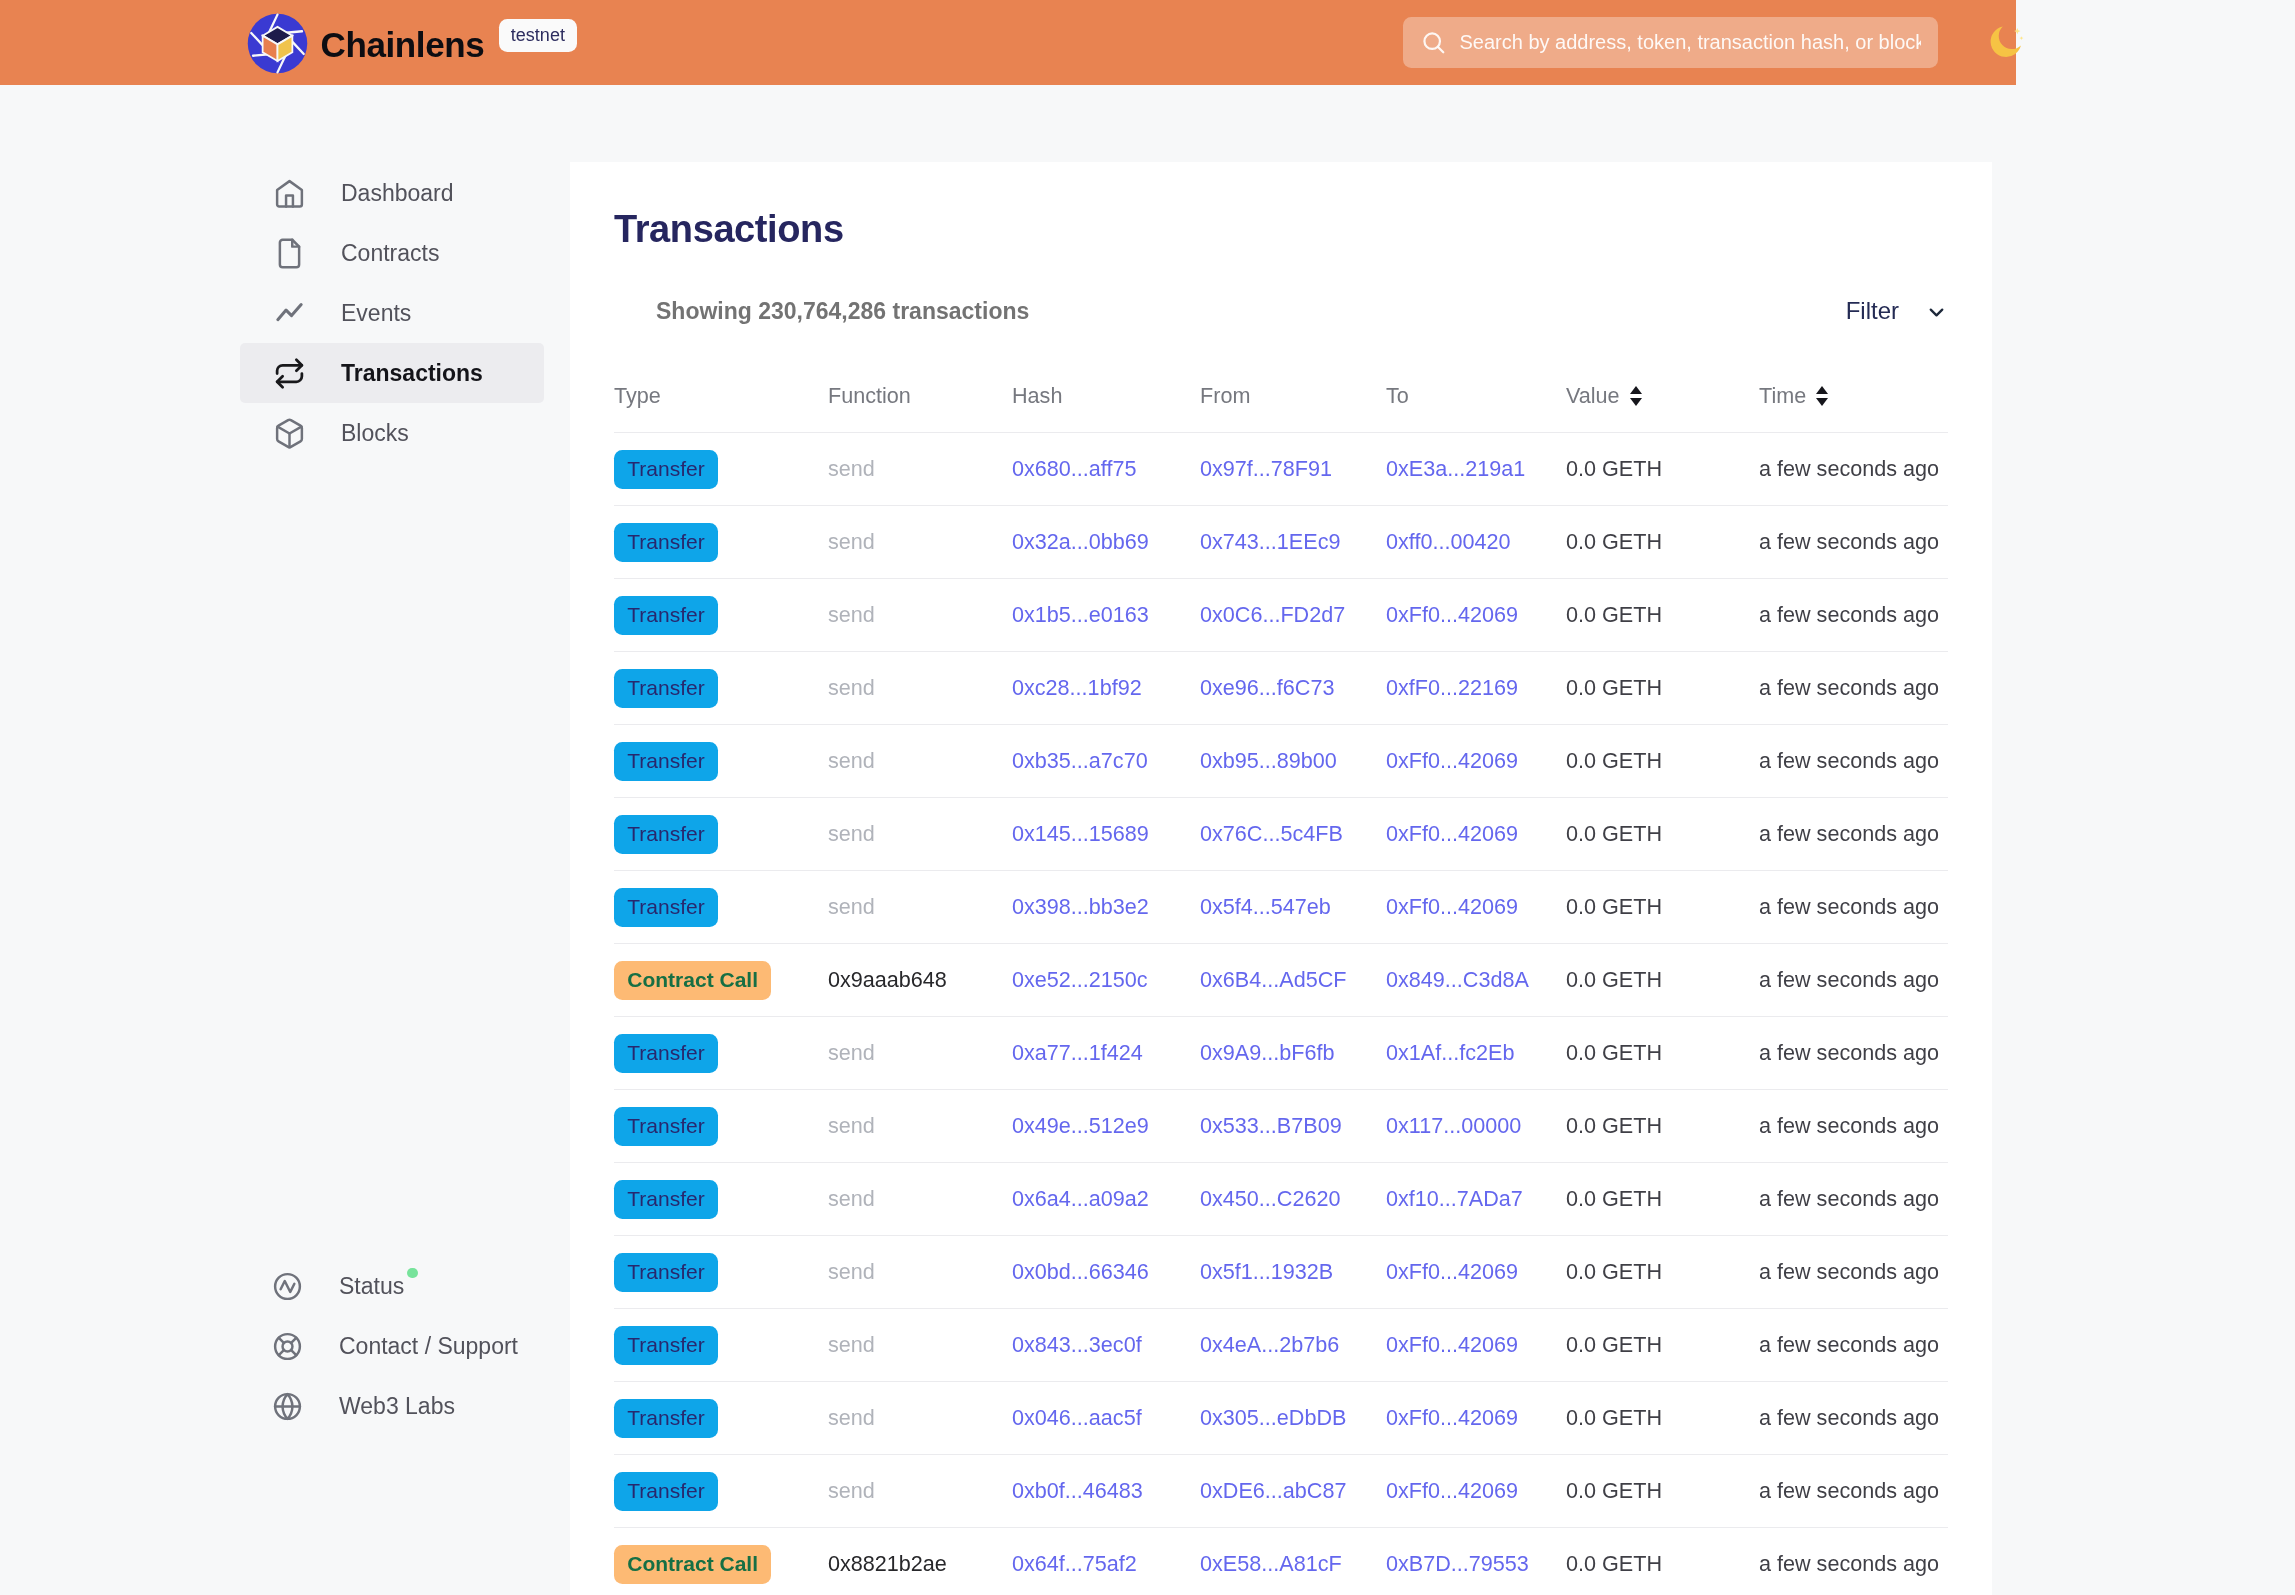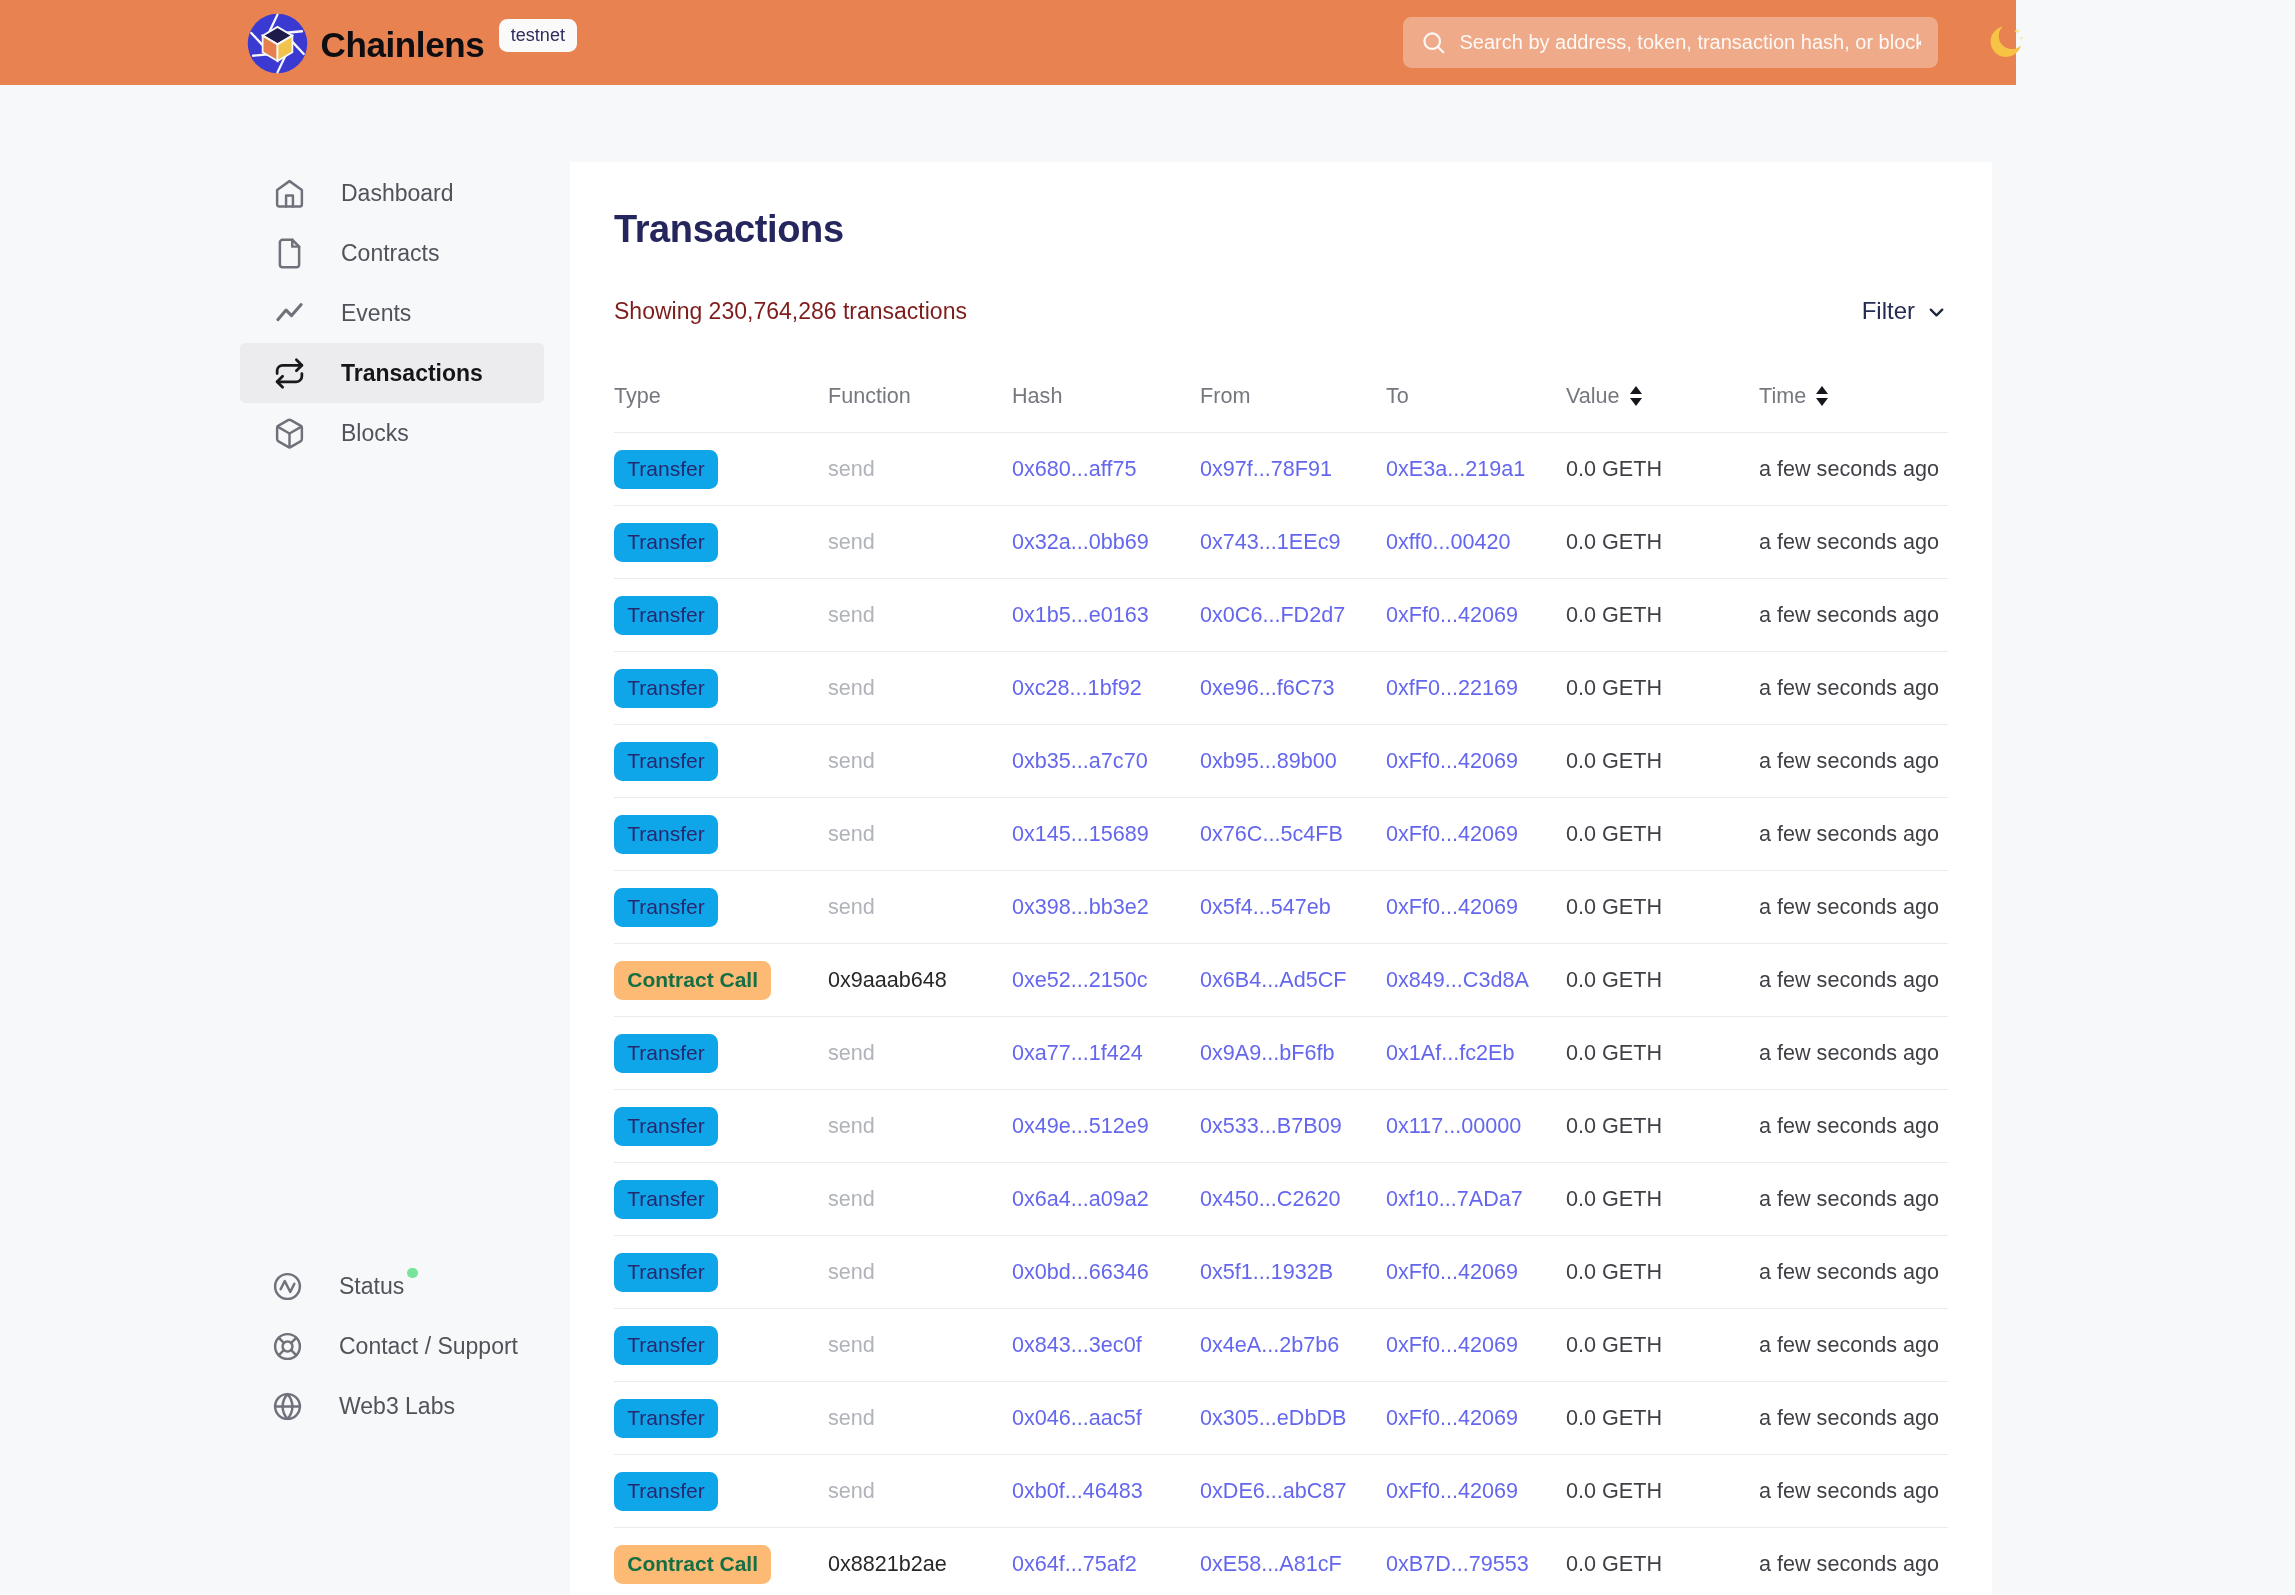--- a/index.html
+++ b/index.html
@@ -25,22 +25,22 @@
   .side-item.active { background:#ececef; }
   .side-item.active .lbl { font-weight:700; color:#141419; }
   .side-item.active .icn { color:#18181b; }
   .sidebar-footer { position:absolute; left:238px; top:1256px; width:304px; }
   .status-dot { display:inline-block; width:10.8px; height:10.8px; border-radius:50%; background:#77e39b; vertical-align:top; margin-top:-5px; margin-left:2.5px; }
 
   
   .card { position:absolute; left:570px; top:162px; width:1422px; height:1461px; background:#ffffff; }
   .page-title { margin:46px 44px 0; font-size:38px; font-weight:800; color:#26265f; letter-spacing:-0.4px; }
   .meta-row { margin:46px 44px 0; display:flex; justify-content:space-between; align-items:center; }
-  .showing { font-size:23px; font-weight:400; color:#7f1d1d; }
-  .filter-btn { display:flex; align-items:center; gap:10px; background:none; border:none; font-family:"Liberation Sans",sans-serif; font-size:24px; color:#242b54; cursor:pointer; }
+  .showing { font-size:23px; font-weight:700; color:#737373;margin-left:42px; }
+  .filter-btn { display:flex; align-items:center; gap:26px; background:none; border:none; font-family:"Liberation Sans",sans-serif; font-size:24px; color:#242b54; cursor:pointer; }
   .filter-btn svg { margin-top:3.3px; }
 
   
   .tgrid { display:grid; grid-template-columns:214px 184px 188px 186px 180px 193px 188px; align-items:center; }
   .thead { margin:0 44px; padding-top:58px; padding-bottom:23px; border-bottom:0.8px solid #ebebee; }
   .th { font-size:21.6px; color:#76787f; display:flex; align-items:center; }
   .sort { display:inline-flex; flex-direction:column; gap:3.3px; margin-left:10px; background:none; border:none; cursor:pointer; padding:0; }
   .tri-up { width:0; height:0; border-left:6.6px solid transparent; border-right:6.6px solid transparent; border-bottom:8.3px solid #16161c; }
   .tri-down { width:0; height:0; border-left:6.6px solid transparent; border-right:6.6px solid transparent; border-top:8.3px solid #16161c; }
   .tbody { margin:0 44px; }

